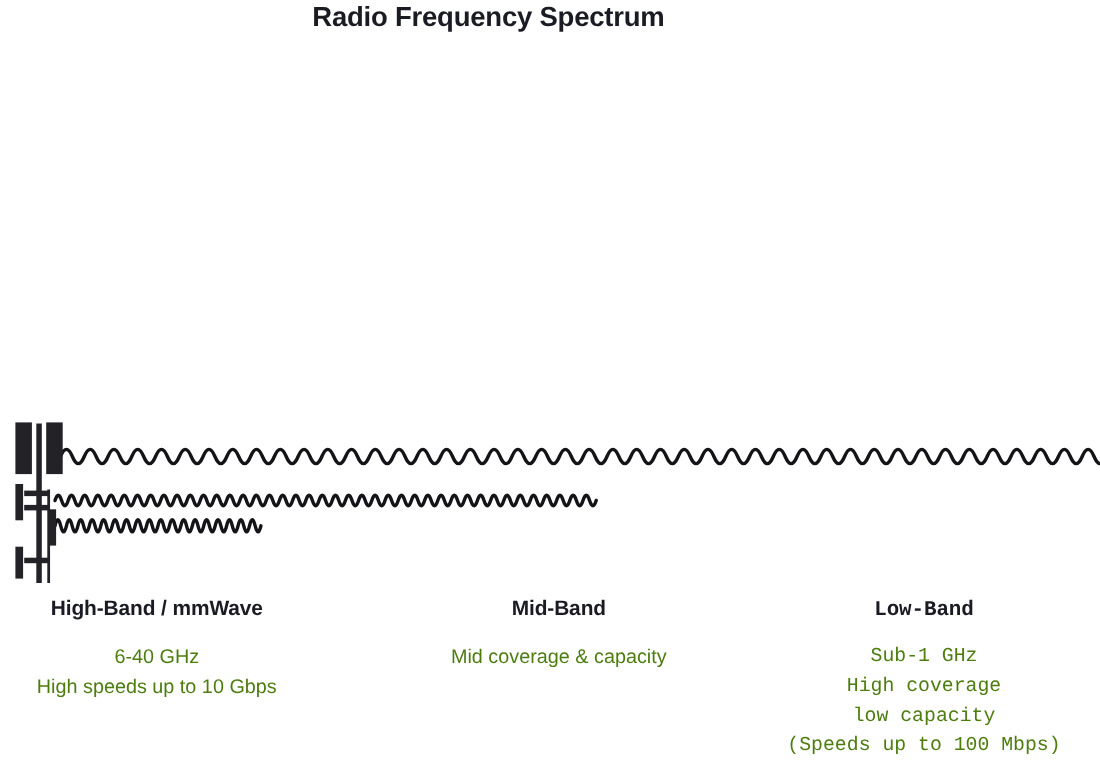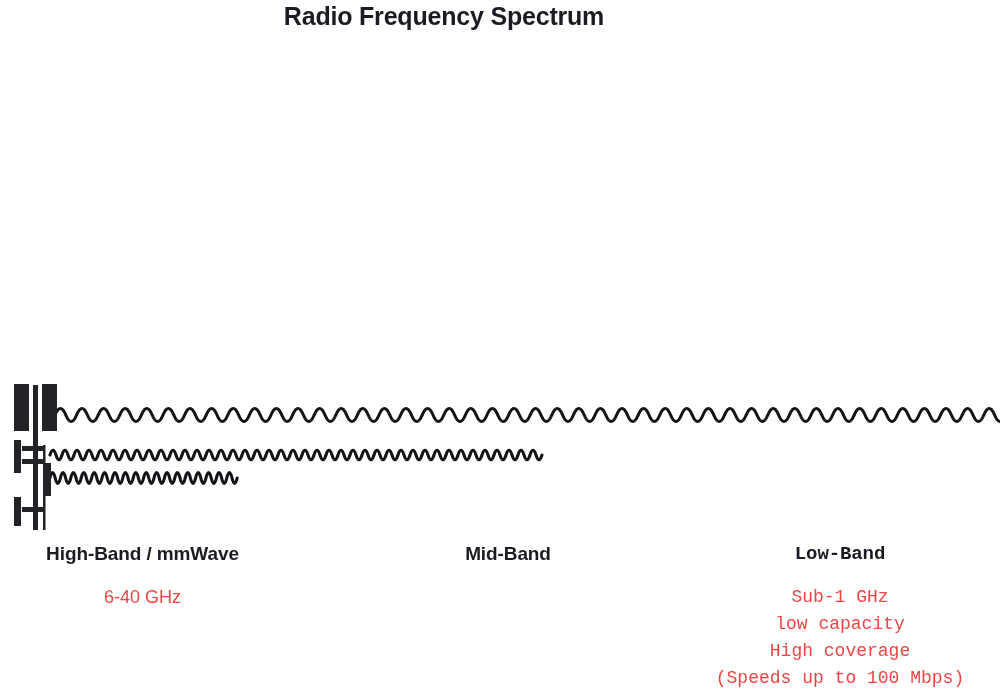--- a/index.html
+++ b/index.html
@@ -59,21 +59,21 @@
     font-size: 19px;
     font-weight: bold;
     color: #1b1b24;
     letter-spacing: -0.1px;
     white-space: nowrap;
   }
   .band-lines {
     margin-top: 19px;
     font-size: 18px;
     line-height: 27px;
-    color: #ef4444;
+    color: #4d7c0f;
     white-space: nowrap;
   }
   .band-lines div { white-space: nowrap; }
 </style>
 </head>
 <body>
 
 <div id="infographic">
 
   <div class="title">Radio Frequency Spectrum</div>
@@ -204,33 +204,35 @@
       <rect x="33" y="518" width="947" height="5" fill="#232327"></rect>
     </svg>
   </div>
 
   <div class="labels">
 
     <div class="col col-high">
       <div class="band-name">High-Band / mmWave</div>
       <div class="band-lines">
         <div>6-40 GHz</div>
+        <div>High speeds up to 10 Gbps</div>
       </div>
     </div>
 
     <div class="col col-mid">
       <div class="band-name">Mid-Band</div>
       <div class="band-lines">
+        <div>Mid coverage &amp; capacity</div>
       </div>
     </div>
 
     <div class="col col-low">
       <div class="band-name">Low-Band</div>
       <div class="band-lines">
         <div>Sub-1 GHz</div>
+        <div>High coverage</div>
         <div>low capacity</div>
-        <div>High coverage</div>
         <div>(Speeds up to 100 Mbps)</div>
       </div>
     </div>
 
   </div>
 </div>
 
 </body></html>

